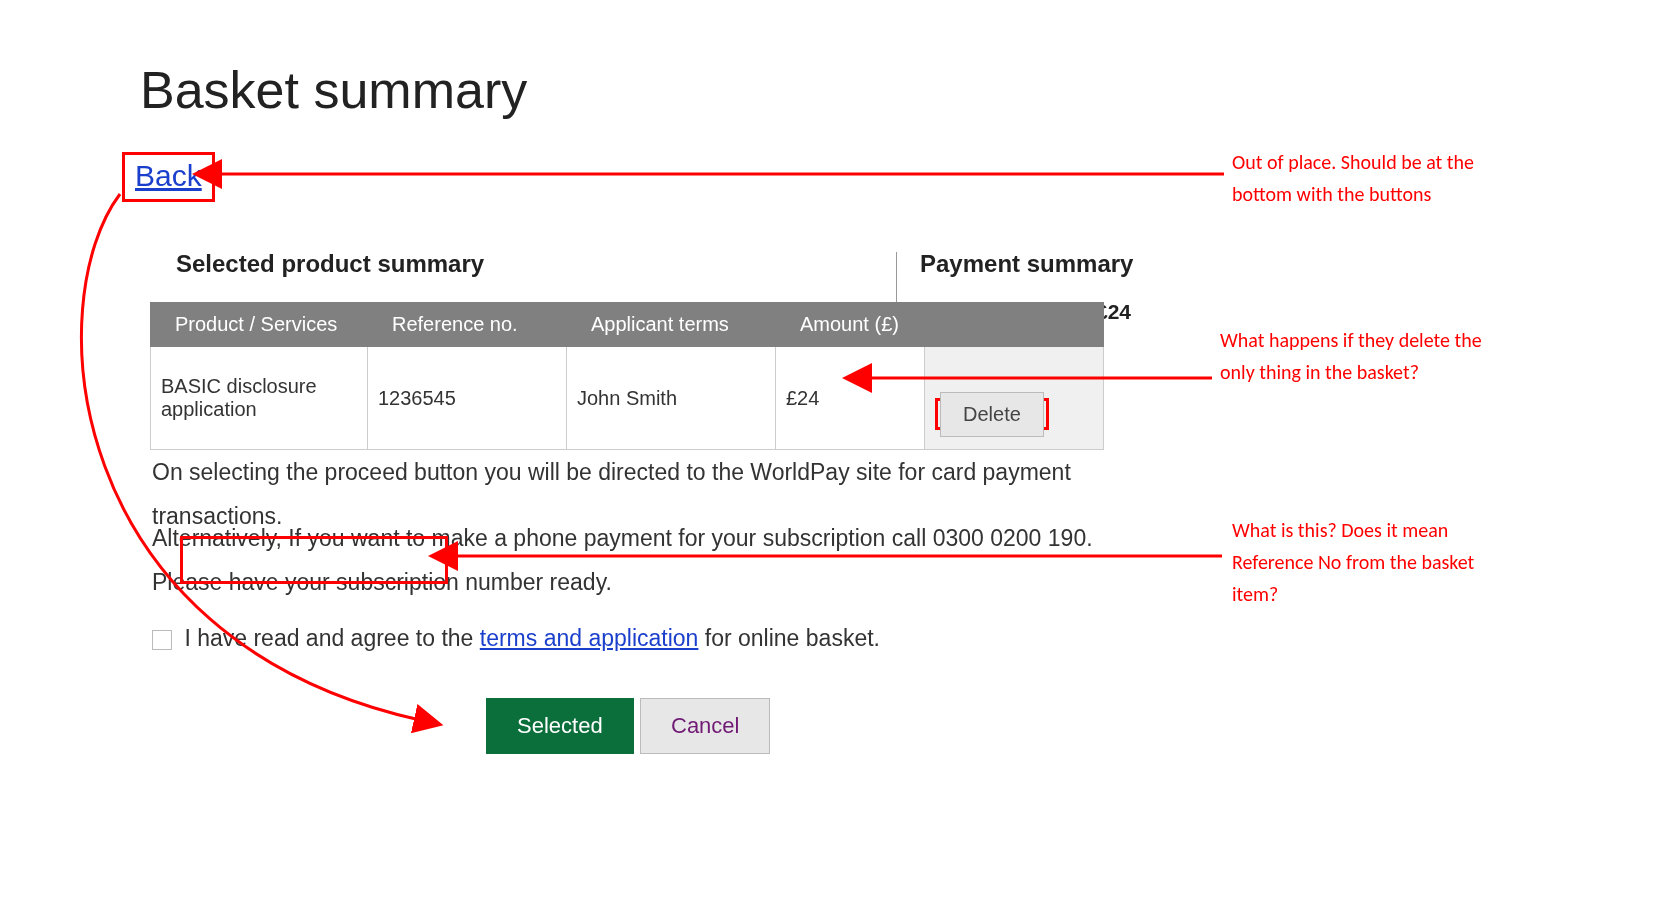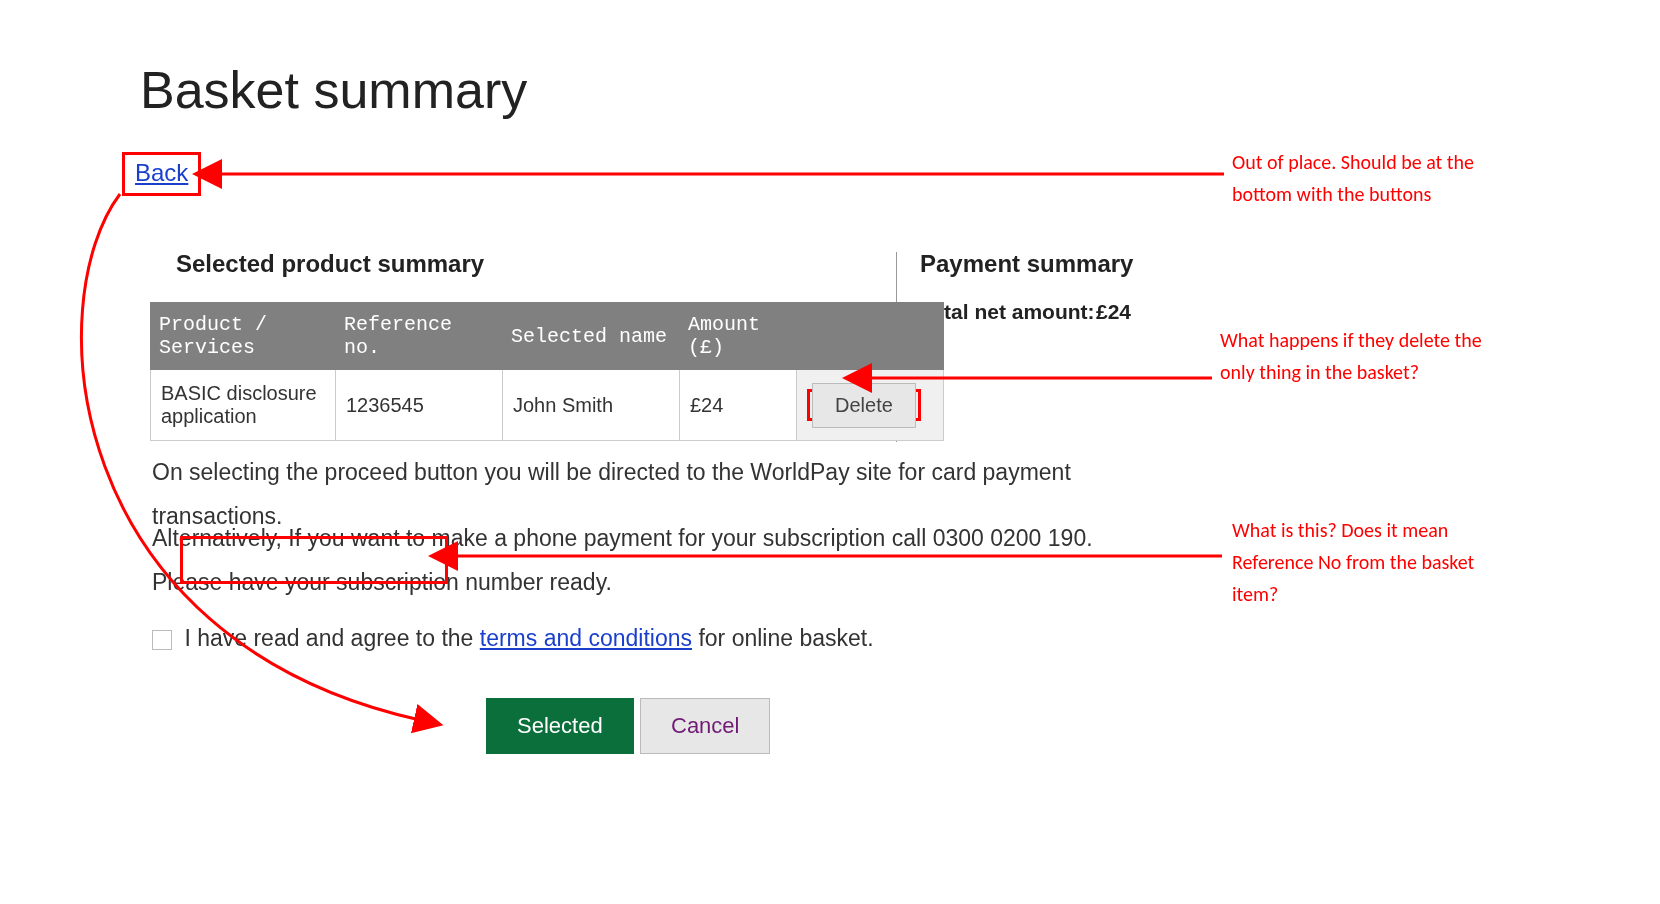--- a/index.html
+++ b/index.html
@@ -1,33 +1,33 @@
 <!DOCTYPE html>
 <html><head>
 <meta charset="utf-8">
 <style>
   html,body{margin:0;padding:0;background:#fff;font-family:Arial,Helvetica,sans-serif;color:#333;}
   .stage{position:relative;width:1412px;height:904px;box-sizing:border-box;}
   
   h1{position:absolute;left:140px;top:60px;font-size:52px;font-weight:400;margin:0;color:#222;}
   .back-box{position:absolute;left:122px;top:152px;border:3px solid red;padding:4px 10px 6px 10px;}
-  .back-link{color:#1a3fcc;text-decoration:underline;font-size:24px;text-align:center;}
+  .back-link{color:#1a3fcc;text-decoration:underline;font-size:30px;text-align:center;}
   .section-head{font-size:24px;font-weight:700;color:#222;}
   .product-head{position:absolute;left:176px;top:250px;}
   .payment-head{position:absolute;left:920px;top:250px;}
   .total-line{position:absolute;left:920px;top:300px;font-size:21px;font-weight:700;color:#222;}
   .total-amount{position:absolute;left:1096px;top:300px;font-size:21px;font-weight:700;color:#222;}
   .vdiv{position:absolute;left:896px;top:252px;width:0;height:190px;border-left:1px solid #999;}
   
   .tbl{position:absolute;left:150px;top:302px;border-collapse:collapse;font-size:20px;}
-  .tbl th{background:#808080;color:#fff;font-weight:400;text-align:left;padding:10px 8px;border:1px solid #808080;font-family:Liberation Mono, monospace;}
+  .tbl th{background:#808080;color:#fff;font-weight:400;text-align:left;padding:10px 24px;border:1px solid #808080;}
   .tbl td{background:#fff;color:#333;border:1px solid #ccc;padding:12px 10px;vertical-align:middle;}
   .tbl td.last{background:#f0f0f0;}
   .del-wrap{border:3px solid red;padding:2px;}
-  .del-btn{background:#e7e7e7;border:1px solid #bbb;color:#444;padding:10px 22px;font-size:20px;cursor:pointer;}
+  .del-btn{background:#e7e7e7;border:1px solid #bbb;color:#444;padding:10px 22px;font-size:20px;cursor:pointer;margin-top:33px;}
   
   .body-text{position:absolute;left:152px;font-size:23px;line-height:44px;color:#333;width:1010px;}
   .info1{top:450px;}
   .info2{top:516px;}
   .terms-row{top:616px;}
   .terms-link{color:#1a3fcc;text-decoration:underline;cursor:pointer;}
   .chk{width:18px;height:18px;border:1px solid #bbb;display:inline-block;vertical-align:middle;margin-right:6px;}
   .sub-box{position:absolute;left:180px;top:536px;width:262px;height:42px;border:3px solid red;}
   
   .btn-cont{position:absolute;left:486px;top:698px;background:#0b6f3b;color:#fff;border:1px solid #0b6f3b;padding:14px 30px;font-size:22px;cursor:pointer;}
@@ -58,21 +58,21 @@
 <div class="section-head payment-head">Payment summary</div>
 <div class="total-line">Total net amount:</div>
 <div class="total-amount">£24</div>
 <div class="vdiv"></div>
 
 <table class="tbl">
  <thead>
   <tr>
     <th style="width:168px">Product / Services</th>
     <th style="width:150px">Reference no.</th>
-    <th style="width:160px">Selected name</th>
+    <th style="width:160px">Applicant terms</th>
     <th style="width:100px">Amount (£)</th>
     <th style="width:130px"></th>
   </tr>
  </thead>
  <tbody>
   <tr>
     <td>BASIC disclosure application</td>
     <td>1236545</td>
     <td>John Smith</td>
     <td>£24</td>
@@ -84,21 +84,21 @@
   </tr>
  </tbody>
 </table>
 
 <div class="body-text info1">On selecting the proceed button you will be directed to the WorldPay site for card payment transactions.</div>
 <div class="body-text info2">Alternatively, If you want to make a phone payment for your subscription call 0300 0200 190. Please have your subscription number ready.</div>
 <div class="sub-box"></div>
 
 <div class="body-text terms-row">
   <span class="chk"></span>
-  <span>I have read and agree to the </span><a class="terms-link">terms and conditions</a><span> for online basket.</span>
+  <span>I have read and agree to the </span><a class="terms-link">terms and application</a><span> for online basket.</span>
 </div>
 
 <button class="btn-cont">Selected</button>
 <button class="btn-cancel">Cancel</button>
 
 <div class="anno a1">Out of place. Should be at the bottom with the buttons</div>
 <div class="anno a3">What is this? Does it mean Reference No from the basket item?</div>
 <div class="anno a2">What happens if they delete the only thing in the basket?</div>
 
 <svg class="annolayer">

